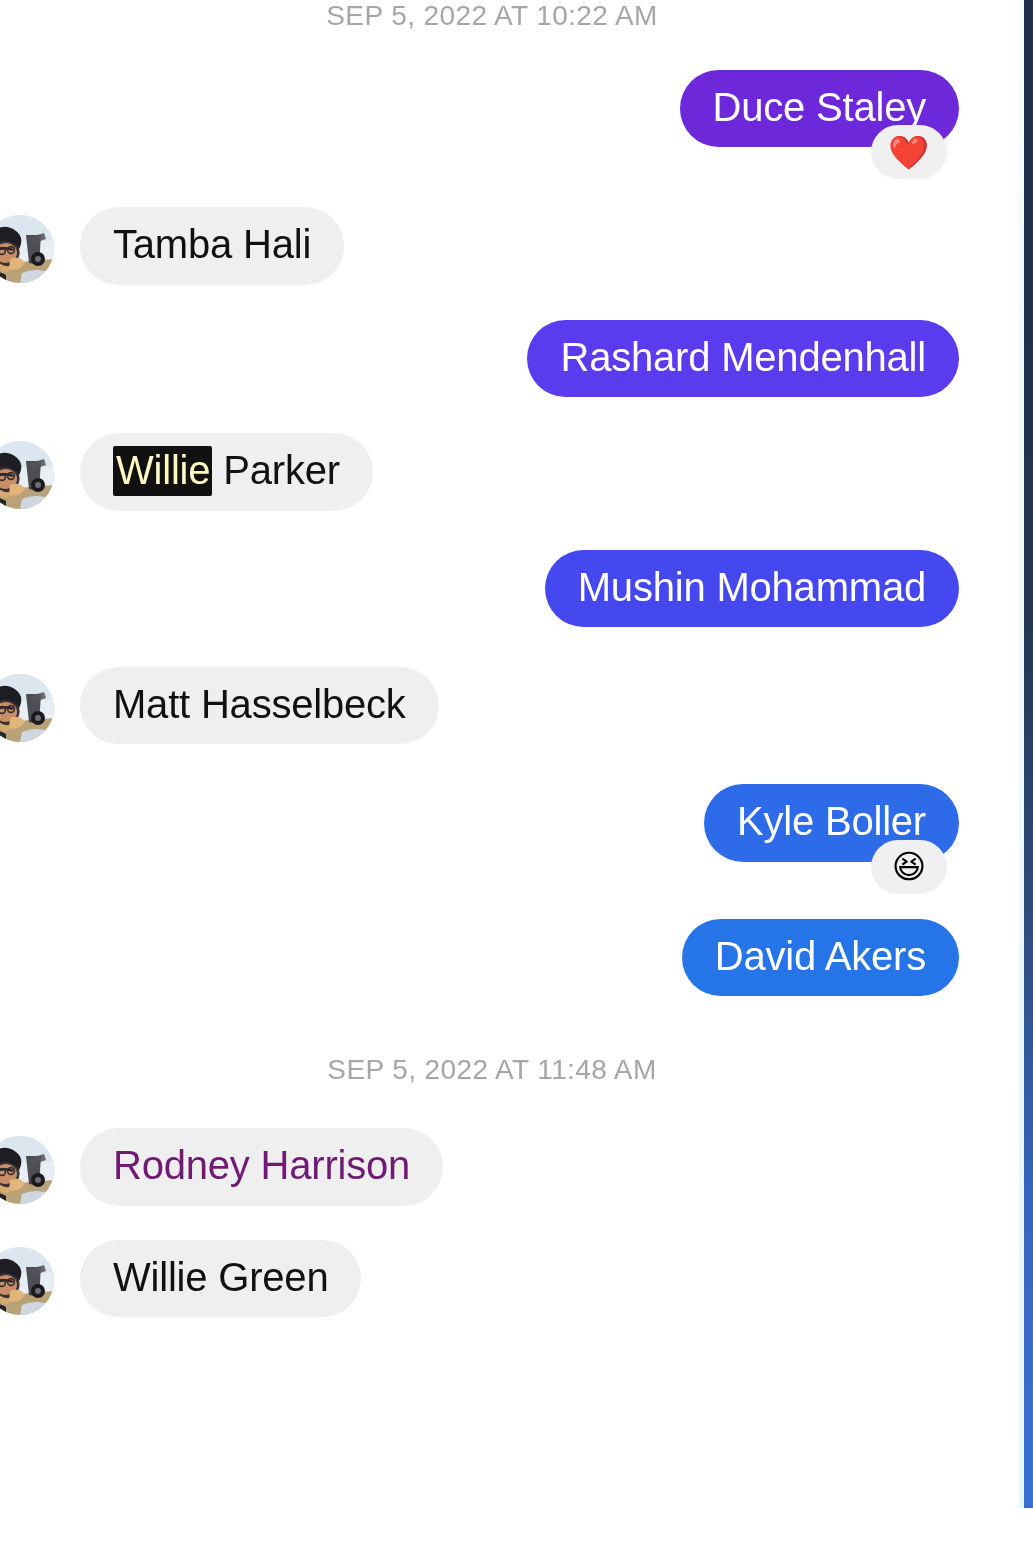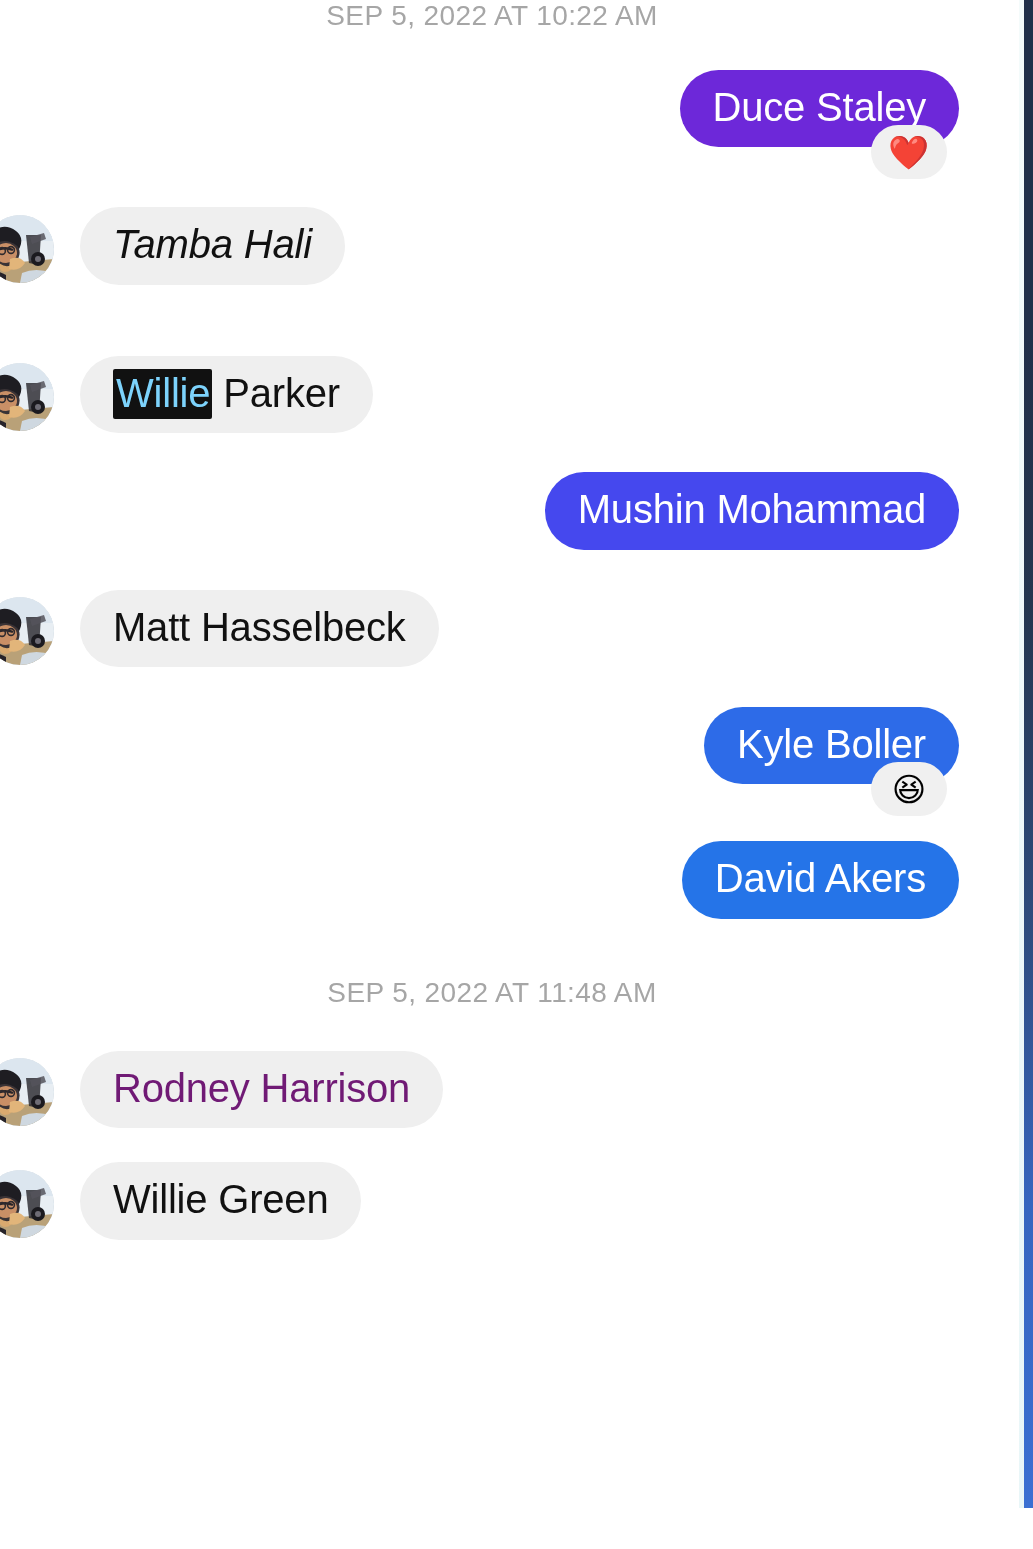--- a/index.html
+++ b/index.html
@@ -179,24 +179,27 @@
             <path d="M24 44 q10 -4 15 4 q-6 9 -16 6 Z" fill="#e2b57a"></path>
             <path d="M40 20 l3 28 l10 2 l2 -30 Z" fill="#2b2a2f" opacity="0.82"></path>
             <path d="M44 22 l14 -4 l2 6 l-14 5 Z" fill="#55535c" opacity="0.85"></path>
             <circle cx="52" cy="44" r="7" fill="#1b1a1f"></circle>
             <circle cx="52" cy="44" r="3" fill="#6e6c75"></circle>
             <path d="M36 58 q14 -6 30 0 l0 10 l-32 0 Z" fill="#cfd8e0"></path>
             <path d="M0 58 q10 -4 20 2 l0 8 l-20 0 Z" fill="#26232a"></path>
           </g>
         </svg>
       </div>
-      <div class="bubble in" style="background: rgb(239, 239, 239); color: rgb(17, 17, 17); font-style: italic;">Tamba Hali</div>
+      <div class="bubble in" style="background: rgb(239, 239, 239); color: rgb(17, 17, 17);">Tamba Hali</div>
     </div>
 
     <div style="height:35px"></div>
+    <div class="row out">
+      <div class="bubble out" id="b-m3" style="background: rgb(90, 59, 238);">Rashard Mendenhall</div>
+    </div>
 
     <div style="height:36px"></div>
     <div class="row in">
       <div class="avatar">
         <svg viewBox="0 0 68 68" xmlns="http://www.w3.org/2000/svg" aria-hidden="true">
           <defs>
               <clipPath id="cp2">
                 <circle cx="34" cy="34" r="34"></circle>
               </clipPath>
             </defs>
@@ -214,21 +217,21 @@
             <path d="M24 44 q10 -4 15 4 q-6 9 -16 6 Z" fill="#e2b57a"></path>
             <path d="M40 20 l3 28 l10 2 l2 -30 Z" fill="#2b2a2f" opacity="0.82"></path>
             <path d="M44 22 l14 -4 l2 6 l-14 5 Z" fill="#55535c" opacity="0.85"></path>
             <circle cx="52" cy="44" r="7" fill="#1b1a1f"></circle>
             <circle cx="52" cy="44" r="3" fill="#6e6c75"></circle>
             <path d="M36 58 q14 -6 30 0 l0 10 l-32 0 Z" fill="#cfd8e0"></path>
             <path d="M0 58 q10 -4 20 2 l0 8 l-20 0 Z" fill="#26232a"></path>
           </g>
         </svg>
       </div>
-      <div class="bubble in" style="background: rgb(239, 239, 239); color: rgb(17, 17, 17);"><span class="hl" style="background: rgb(17, 17, 17); color: #7dd3fc;">Willie</span><span> Parker</span></div>
+      <div class="bubble in" style="background: rgb(239, 239, 239); color: rgb(17, 17, 17);"><span class="hl" style="background: rgb(17, 17, 17); color: #fef9c3;">Willie</span><span> Parker</span></div>
     </div>
 
     <div style="height:39px"></div>
     <div class="row out">
       <div class="bubble out" id="b-m5" style="background: rgb(69, 72, 238);">Mushin Mohammad</div>
     </div>
 
     <div style="height:40px"></div>
     <div class="row in">
       <div class="avatar">

